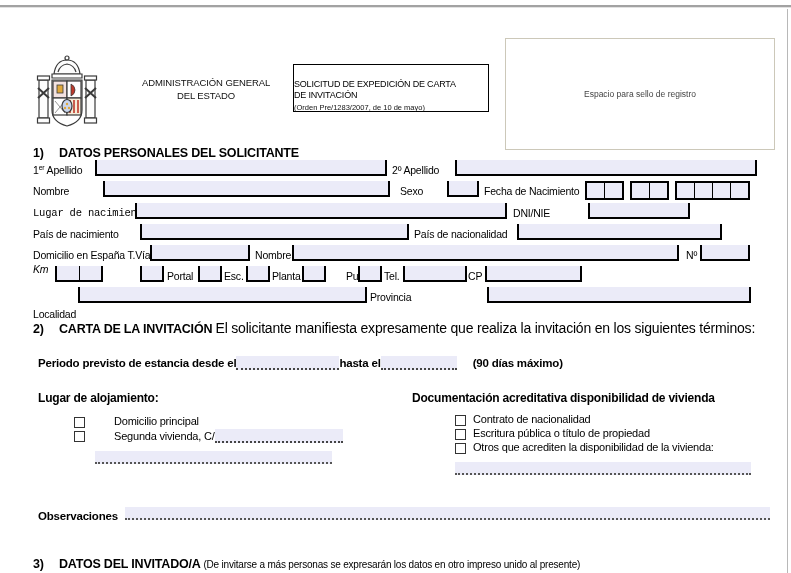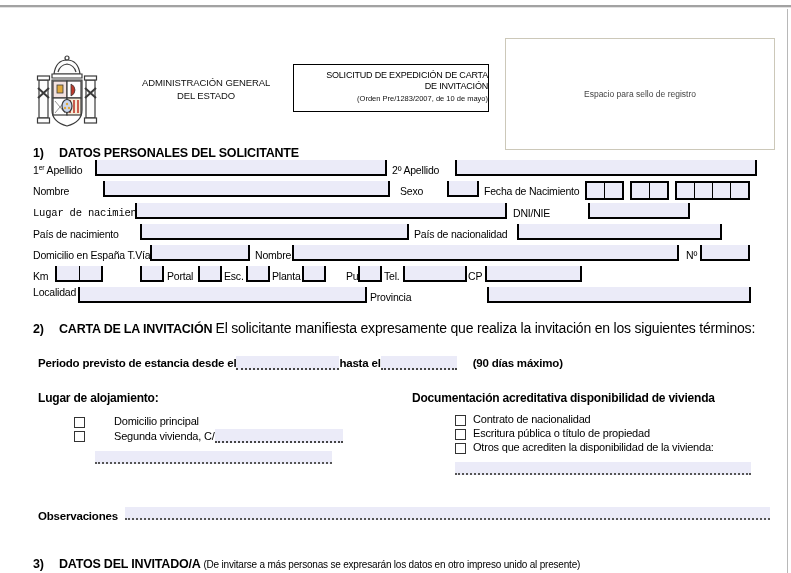--- a/index.html
+++ b/index.html
@@ -35,21 +35,21 @@
   }
   .cb{
     position:absolute;width:9px;height:9px;border:1.2px solid #333;background:#fff;
   }
   .optlbl{position:absolute;font-size:11px;letter-spacing:-0.2px;white-space:nowrap;}
   .topline{position:absolute;left:0;top:5px;width:791px;height:2px;background:#a2a2a2;border-bottom:1px solid #e2e2e2;}
   .rightline{position:absolute;top:9px;right:3px;width:1px;height:564px;background:#b8b8b8;}
   .adminblock{position:absolute;left:122px;top:76px;width:168px;text-align:center;
     font-size:9.5px;line-height:13px;letter-spacing:-0.1px;color:#111;}
   .titlebox{position:absolute;left:293px;top:64px;width:196px;height:48px;border:1px solid #000;
-    text-align:right;padding-top:5px;box-sizing:border-box;}
+    text-align:left;padding-top:14px;box-sizing:border-box;}
   .titlebox .t1{font-size:9px;line-height:11px;letter-spacing:-0.2px;}
   .titlebox .t2{font-size:7.5px;margin-top:2px;color:#111;}
   .stampbox{position:absolute;left:505px;top:38px;width:268px;height:110px;border:1px solid #ccc8b9;
     display:flex;align-items:center;justify-content:center;}
   .stampbox span{font-size:8.5px;color:#444;}
   .note{font-weight:normal;font-size:10px;}
 </style>
 </head>
 <body>
 
@@ -155,40 +155,40 @@
 <div class="lbl" style="left:414px;top:228px;">País de nacionalidad</div>
 <div class="ffield" style="left:517px;top:224px;width:201px;"></div>
 
 <div class="lbl" style="left:33px;top:249px;">Domicilio en España T.Vía</div>
 <div class="ffield" style="left:150px;top:245px;width:96px;"></div>
 <div class="lbl" style="left:255px;top:249px;">Nombre</div>
 <div class="ffield" style="left:292px;top:245px;width:383px;"></div>
 <div class="lbl" style="left:686px;top:249px;">Nº</div>
 <div class="ffield" style="left:700px;top:245px;width:46px;"></div>
 
-<div class="lbl" style="left:33px;top:270px;">Km</div>
+<div class="lbl" style="left:33px;top:263px;font-style:italic;">Km</div>
 <div class="ffield" style="left:55px;top:266px;width:44px;">
     <div class="divider"></div>
   </div>
 <div class="lbl" style="left:103px;top:286px;padding-left:22px;">Bloque</div>
 <div class="ffield" style="left:140px;top:266px;width:20px;"></div>
 <div class="lbl" style="left:167px;top:270px;">Portal</div>
 <div class="ffield" style="left:198px;top:266px;width:20px;"></div>
 <div class="lbl" style="left:224px;top:270px;">Esc.</div>
 <div class="ffield" style="left:246px;top:266px;width:20px;"></div>
 <div class="lbl" style="left:272px;top:270px;">Planta</div>
 <div class="ffield" style="left:302px;top:266px;width:20px;"></div>
 <div class="lbl" style="left:346px;top:270px;">Puerta</div>
 <div class="ffield" style="left:358px;top:266px;width:20px;"></div>
 <div class="lbl" style="left:384px;top:270px;">Tel.</div>
 <div class="ffield" style="left:403px;top:266px;width:60px;"></div>
 <div class="lbl" style="left:468px;top:270px;">CP</div>
 <div class="ffield" style="left:485px;top:266px;width:93px;"></div>
 
-<div class="lbl" style="left:33px;top:286px;">Localidad</div>
+<div class="lbl" style="left:33px;top:308px;">Localidad</div>
 <div class="ffield" style="left:78px;top:287px;width:285px;"></div>
 <div class="lbl" style="left:370px;top:291px;">Provincia</div>
 <div class="ffield" style="left:487px;top:287px;width:260px;"></div>
 
 <div class="sechead" style="left:33px;top:320px;">
   <span class="secnum">2)</span><span>CARTA DE LA INVITACIÓN</span>
   <span class="intro">El solicitante manifiesta expresamente que realiza la invitación en los siguientes términos:</span>
 </div>
 
 <div class="boldline" style="left:38px;top:356px;">

